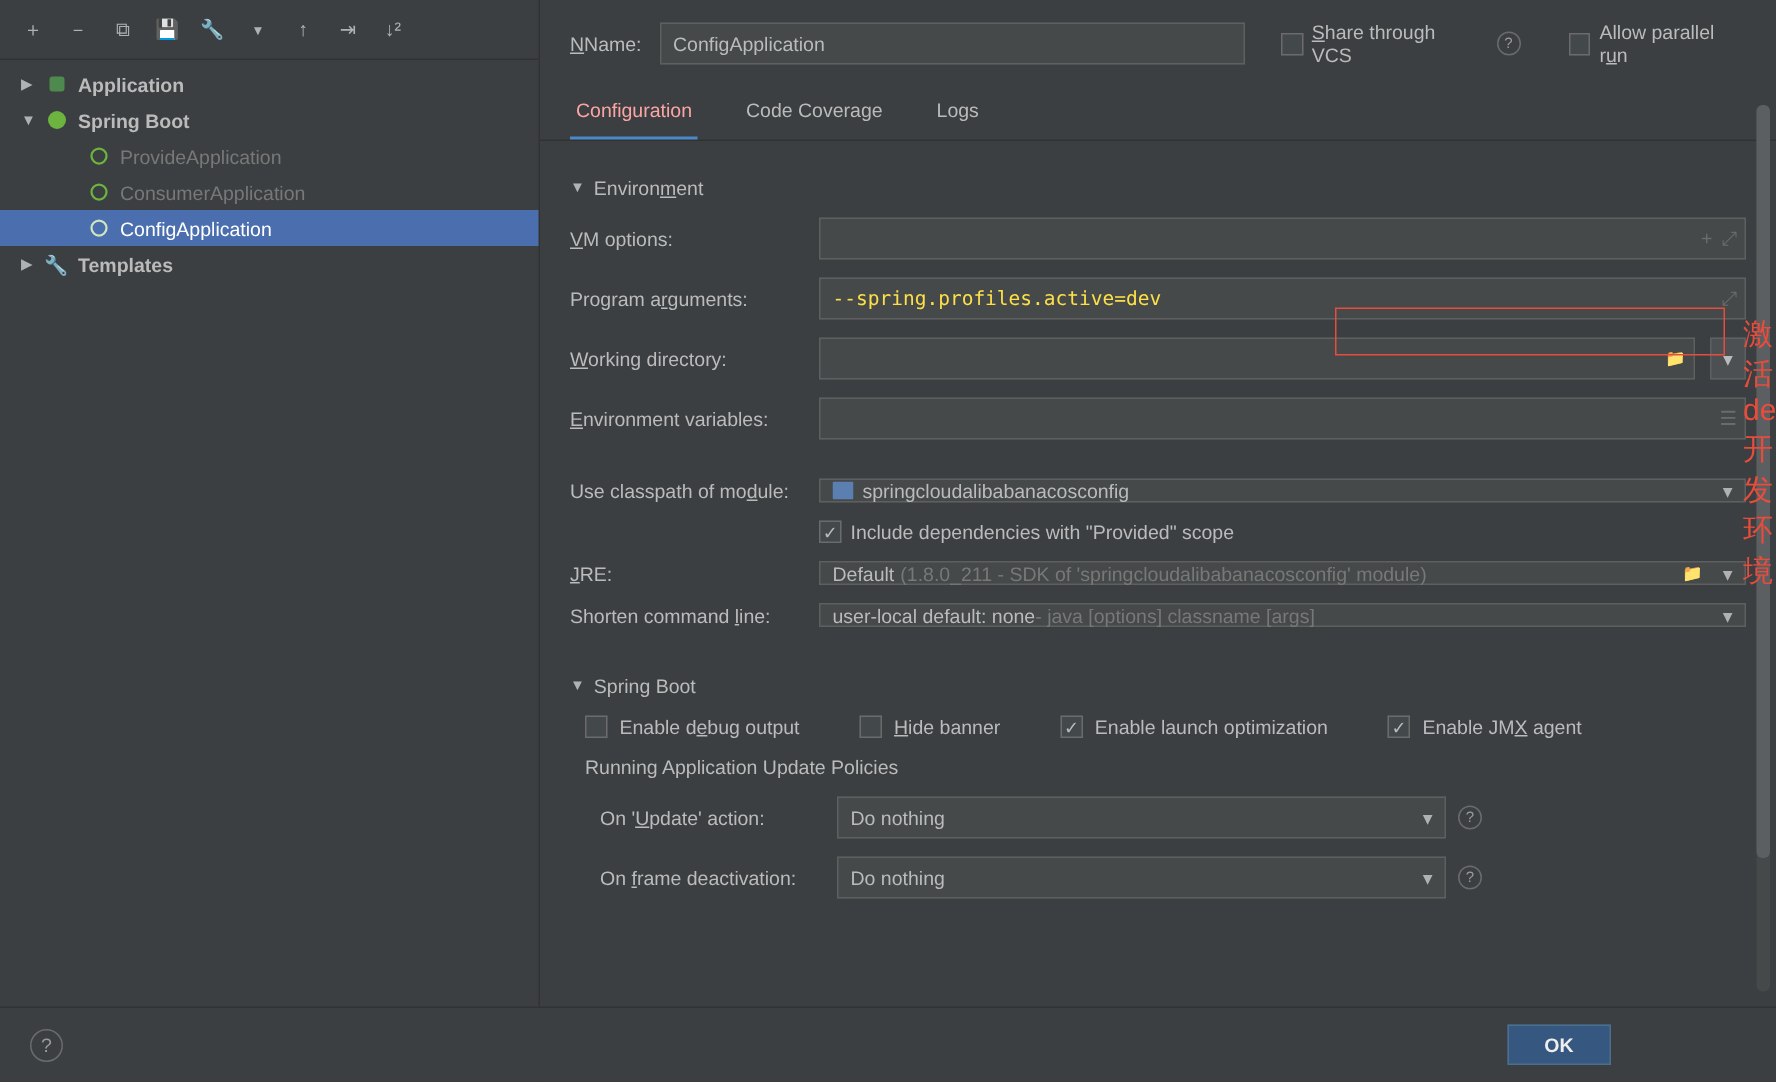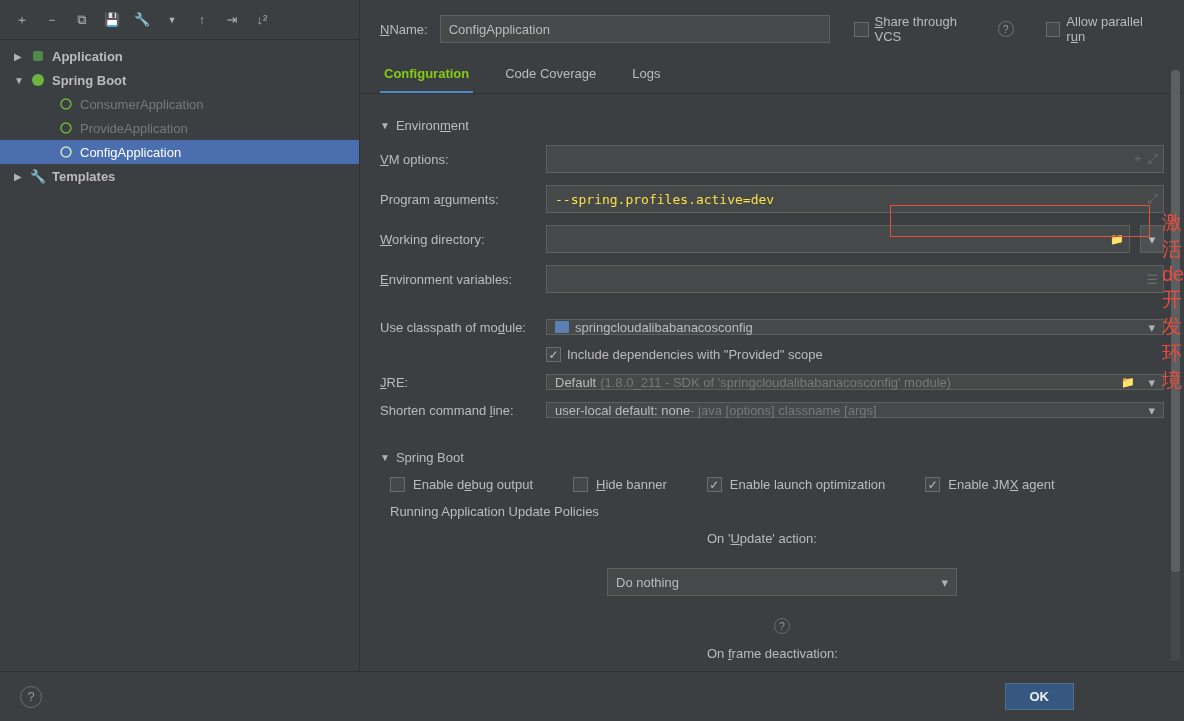--- a/index.html
+++ b/index.html
@@ -21,41 +21,41 @@
 .name-row { display: flex; align-items: center; padding: 14px 20px 12px 20px; gap: 12px; }
 .name-label { color: #bbbbbb; }
 .name-input { flex: 0 0 390px; background: #45494a; border: 1px solid #5e6060; color: #bbbbbb; padding: 5px 8px; height: 28px; }
 .spacer { flex: 1; }
 .checkbox-group { display: flex; align-items: center; gap: 6px; }
 .checkbox { width: 15px; height: 15px; border: 1px solid #6b6b6b; background: #43494a; cursor: pointer; display: flex; align-items: center; justify-content: center; }
 .checkbox.checked::after { content: "✓"; color: #bbbbbb; font-size: 12px; }
 .help-circle { width: 16px; height: 16px; border: 1px solid #6b6b6b; border-radius: 50%; display: flex; align-items: center; justify-content: center; font-size: 10px; color: #9a9a9a; cursor: pointer; }
 .tabs { display: flex; padding: 0 20px; border-bottom: 1px solid #323232; gap: 28px; }
 .tab { padding: 10px 4px; cursor: pointer; color: #bbbbbb; border-bottom: 2px solid transparent; }
-.tab.active { border-bottom: 2px solid #4a88c7; color: #84cc16; font-weight: bold; }
+.tab.active { border-bottom: 2px solid #4a88c7; color: #fca5a5; }
 .form-area { flex: 1; overflow-y: auto; padding: 14px 20px 10px 20px; }
 .form-row { display: flex; align-items: center; margin-bottom: 12px; gap: 10px; }
 .form-label { width: 156px; color: #bbbbbb; flex-shrink: 0; }
 .text-input { flex: 1; background: #45494a; border: 1px solid #5e6060; color: #bbbbbb; padding: 5px 8px; height: 28px; position: relative; }
 .text-input.dim-text { color: #fde047; }
 .dropdown { flex: 1; background: #45494a; border: 1px solid #5e6060; color: #bbbbbb; padding: 5px 8px; height: 16px; display: flex; align-items: center; cursor: pointer; position: relative; }
 .dropdown::after { content: "▾"; position: absolute; right: 8px; color: #afb1b3; }
 .btn-ellipsis { width: 28px; height: 28px; background: #4c5052; border: 1px solid #5e6060; display: flex; align-items: center; justify-content: center; cursor: pointer; color: #bbbbbb; }
 .section-header { display: flex; align-items: center; gap: 6px; margin: 10px 0 12px 0; cursor: pointer; }
 .section-arrow { font-size: 10px; color: #afb1b3; }
 .input-icons { position: absolute; right: 6px; top: 50%; transform: translateY(-50%); display: flex; gap: 6px; color: #6b6b6b; font-size: 11px; }
 .rel-wrap { position: relative; flex: 1; display: flex; }
 .red-box { position: absolute; border: 1px solid #e74c3c; pointer-events: none; }
 .red-annotation { position: absolute; color: #e74c3c; font-size: 20px; pointer-events: none; }
 .checkbox-row { display: flex; align-items: center; gap: 40px; padding-left: 10px; margin-bottom: 12px; }
 .checkbox-row .checkbox-group { gap: 8px; }
 .sub-label { color: #bbbbbb; margin: 8px 0 12px 10px; }
-.update-row { display: flex; align-items: center; gap: 22px; margin-bottom: 12px; padding-left: 20px; flex-direction: column; }
+.update-row { display: flex; align-items: center; gap: 8px; margin-bottom: 12px; padding-left: 20px; }
 .update-label { width: 150px; }
-.update-dropdown { width: 350px; background: #45494a; border: 1px solid #5e6060; color: #bbbbbb; padding: 5px 8px; height: 28px; display: flex; align-items: center; cursor: pointer; position: relative; }
+.update-dropdown { width: 406px; background: #45494a; border: 1px solid #5e6060; color: #bbbbbb; padding: 5px 8px; height: 28px; display: flex; align-items: center; cursor: pointer; position: relative; }
 .update-dropdown::after { content: "▾"; position: absolute; right: 8px; color: #afb1b3; }
 .footer { height: 50px; border-top: 1px solid #323232; display: flex; align-items: center; padding: 0 20px; }
 .footer-help { width: 22px; height: 22px; border: 1px solid #6b6b6b; border-radius: 50%; display: flex; align-items: center; justify-content: center; color: #9a9a9a; cursor: pointer; font-size: 13px; }
 .btn-ok { background: #365880; border: 1px solid #4c708c; color: #eeeeee; padding: 5px 24px; cursor: pointer; margin-left: auto; font-weight: 600; }
 .btn-cancel-area { width: 90px; }
 .watermark { position: absolute; right: 60px; bottom: 24px; color: #888888; font-size: 14px; pointer-events: none; }
 .scrollbar-track { position: absolute; right: 4px; top: 70px; bottom: 60px; width: 9px; background: #45494a; border-radius: 4px; }
 .scrollbar-thumb { position: absolute; top: 0; width: 100%; height: 85%; background: #5c5f61; border-radius: 4px; }
 .u { text-decoration: underline; }
 .small-folder { font-size: 11px; color: #787878; }
@@ -97,29 +97,29 @@
             </svg>
         </span>
         <span class="tree-label bold">Spring Boot</span>
       </div>
       <div class="tree-item level-2">
         <span class="tree-icon">
           <svg width="14" height="14">
               <circle cx="7" cy="7" r="5" fill="none" stroke="#6db33f" stroke-width="1.5"></circle>
             </svg>
         </span>
+        <span class="tree-label dimmed">ProvideApplication</span>
+      </div>
+      <div class="tree-item level-2">
+        <span class="tree-icon">
+          <svg width="14" height="14">
+              <circle cx="7" cy="7" r="5" fill="none" stroke="#6db33f" stroke-width="1.5"></circle>
+            </svg>
+        </span>
         <span class="tree-label dimmed">ConsumerApplication</span>
-      </div>
-      <div class="tree-item level-2">
-        <span class="tree-icon">
-          <svg width="14" height="14">
-              <circle cx="7" cy="7" r="5" fill="none" stroke="#6db33f" stroke-width="1.5"></circle>
-            </svg>
-        </span>
-        <span class="tree-label dimmed">ProvideApplication</span>
       </div>
       <div class="tree-item level-2 selected">
         <span class="tree-icon">
           <svg width="14" height="14">
               <circle cx="7" cy="7" r="5" fill="none" stroke="#cde6bd" stroke-width="1.5"></circle>
             </svg>
         </span>
         <span class="tree-label">ConfigApplication</span>
       </div>
       <div class="tree-item">

